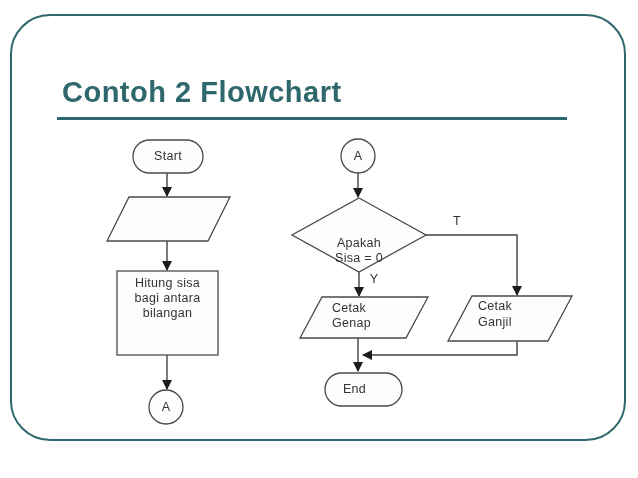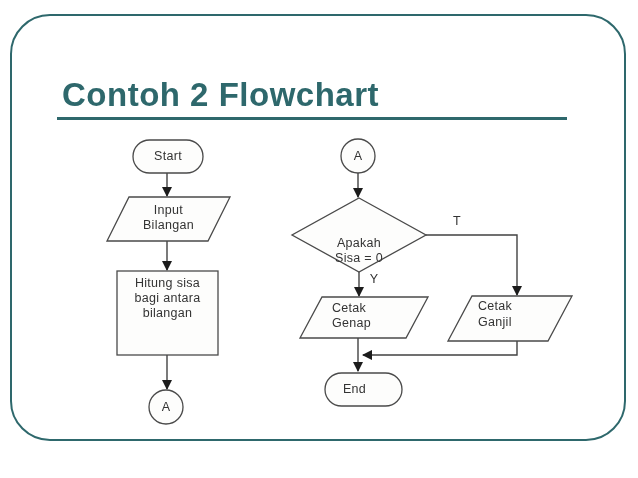--- a/index.html
+++ b/index.html
@@ -22,21 +22,21 @@
     width: 612px;
     height: 423px;
     border: 2px solid #2E686C;
     border-radius: 40px;
   }
   .title {
     position: absolute;
     left: 62px;
     top: 76px;
     margin: 0;
-    font-size: 33px;
+    font-size: 29px;
     font-weight: 900;
     letter-spacing: 0.5px;
     color: #2E686C;
     white-space: nowrap;
   }
   .title-rule {
     position: absolute;
     left: 57px;
     top: 117px;
     width: 510px;
@@ -119,24 +119,20 @@
       <circle class="shape" cx="166" cy="407" r="17"></circle>
       <circle class="shape" cx="358" cy="156" r="17"></circle>
       <polygon class="shape" points="359,198 426,235 359,272 292,235"></polygon>
       <polygon class="shape" points="322,297 428,297 406,338 300,338"></polygon>
       <polygon class="shape" points="472,296 572,296 548,341 448,341"></polygon>
       <rect class="shape" x="325" y="373" width="77" height="33" rx="16.5"></rect>
     </svg>
 
     <div class="lbl lbl-start center-box">Start</div>
 
-    <div class="lbl lbl-input">
-      <span>Input</span>
-      <span>Bilangan</span>
-    </div>
 
     <div class="lbl lbl-proc">
       <span>Hitung sisa</span>
       <span>bagi antara</span>
       <span>bilangan</span>
     </div>
 
     <div class="lbl lbl-a1 center-box">A</div>
     <div class="lbl lbl-a2 center-box">A</div>
 

